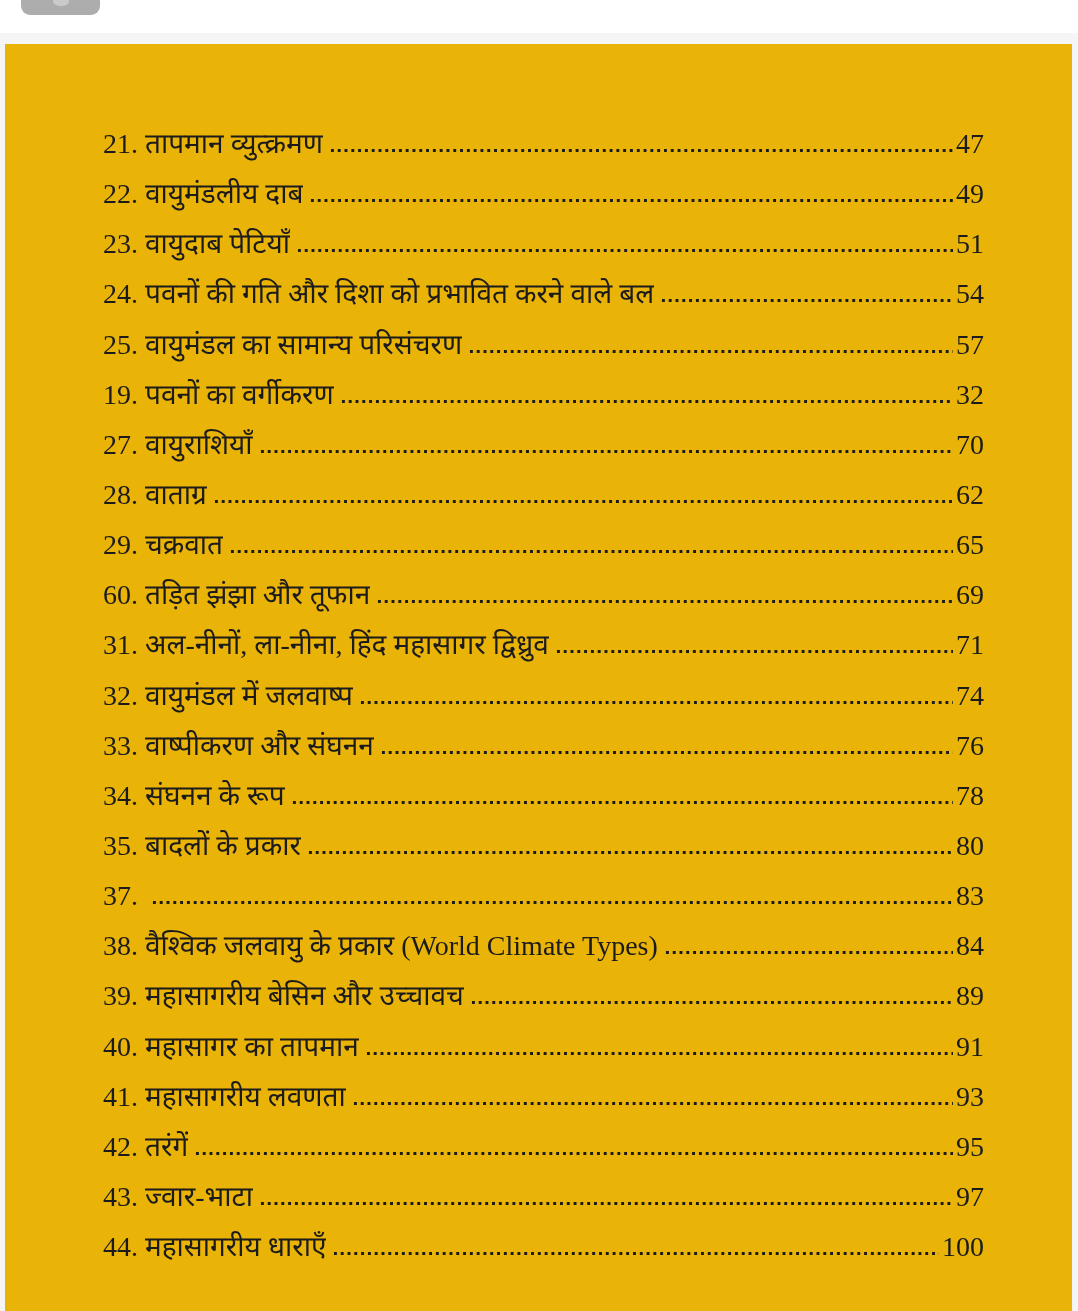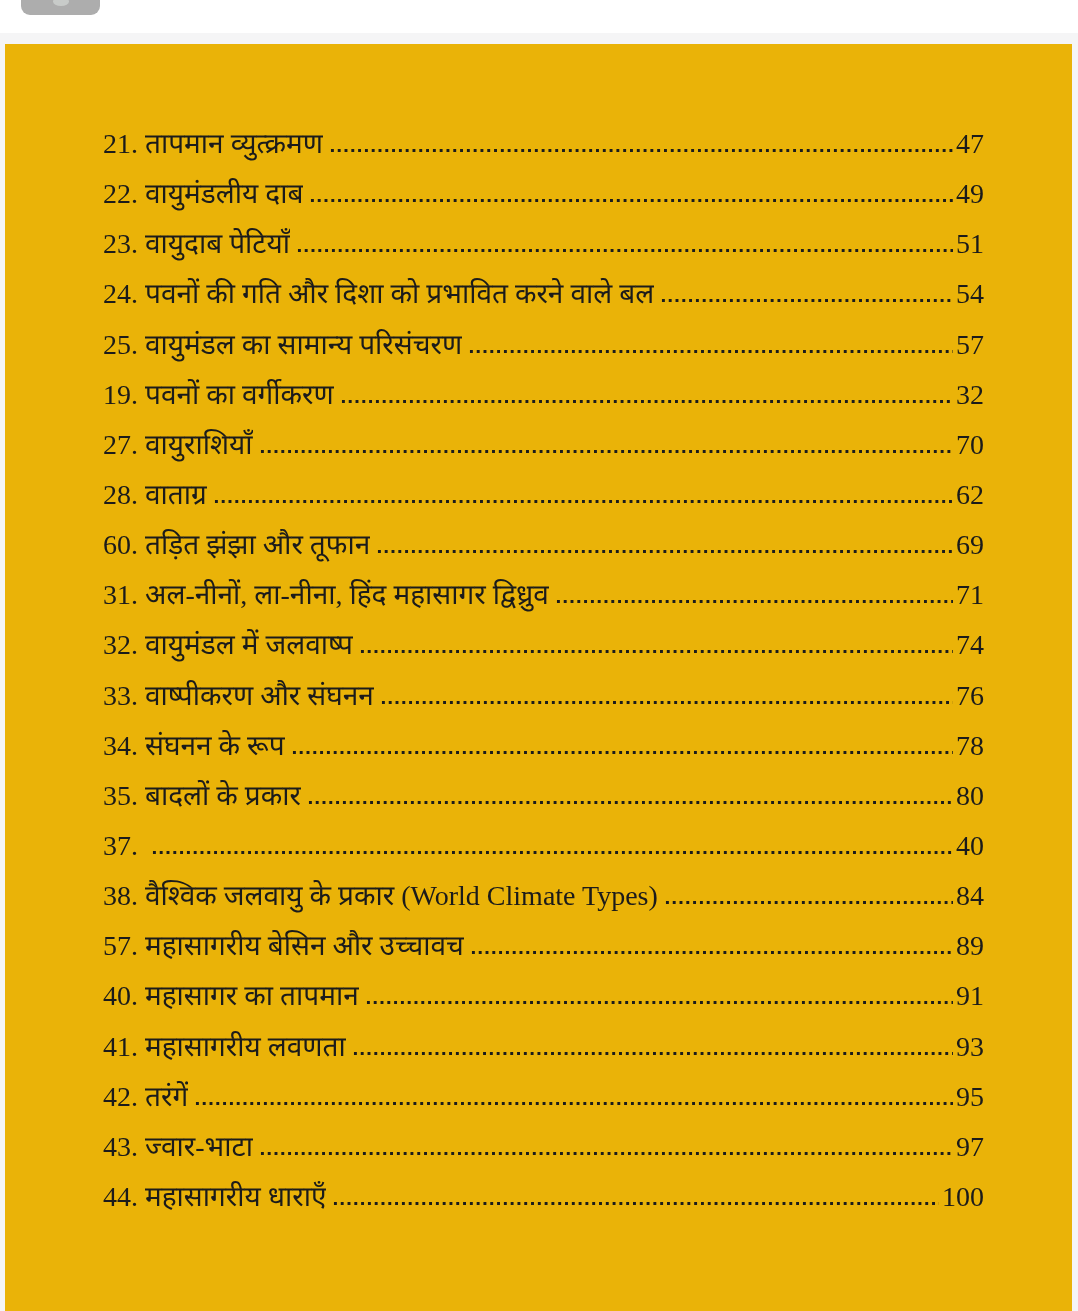--- a/index.html
+++ b/index.html
@@ -152,20 +152,26 @@
     <span class="toc-page">70</span>
   </li>
 
   <li class="toc-row">
     <span class="toc-num">28.</span>
     <span class="toc-title">वाताग्र</span>
     <span class="toc-leader"></span>
     <span class="toc-page">62</span>
   </li>
 
+  <li class="toc-row">
+    <span class="toc-num">29.</span>
+    <span class="toc-title">चक्रवात</span>
+    <span class="toc-leader"></span>
+    <span class="toc-page">65</span>
+  </li>
 
   <li class="toc-row">
     <span class="toc-num">60.</span>
     <span class="toc-title">तड़ित झंझा और तूफान</span>
     <span class="toc-leader"></span>
     <span class="toc-page">69</span>
   </li>
 
   <li class="toc-row">
     <span class="toc-num">31.</span>
@@ -199,32 +205,32 @@
     <span class="toc-num">35.</span>
     <span class="toc-title">बादलों के प्रकार</span>
     <span class="toc-leader"></span>
     <span class="toc-page">80</span>
   </li>
 
 
   <li class="toc-row">
     <span class="toc-num">37.</span>
     <span class="toc-leader"></span>
-    <span class="toc-page">40</span>
+    <span class="toc-page">83</span>
   </li>
 
   <li class="toc-row">
     <span class="toc-num">38.</span>
     <span class="toc-title">वैश्विक जलवायु के प्रकार (World Climate Types)</span>
     <span class="toc-leader"></span>
     <span class="toc-page">84</span>
   </li>
 
   <li class="toc-row">
-    <span class="toc-num">57.</span>
+    <span class="toc-num">39.</span>
     <span class="toc-title">महासागरीय बेसिन और उच्चावच</span>
     <span class="toc-leader"></span>
     <span class="toc-page">89</span>
   </li>
 
   <li class="toc-row">
     <span class="toc-num">40.</span>
     <span class="toc-title">महासागर का तापमान</span>
     <span class="toc-leader"></span>
     <span class="toc-page">91</span>

